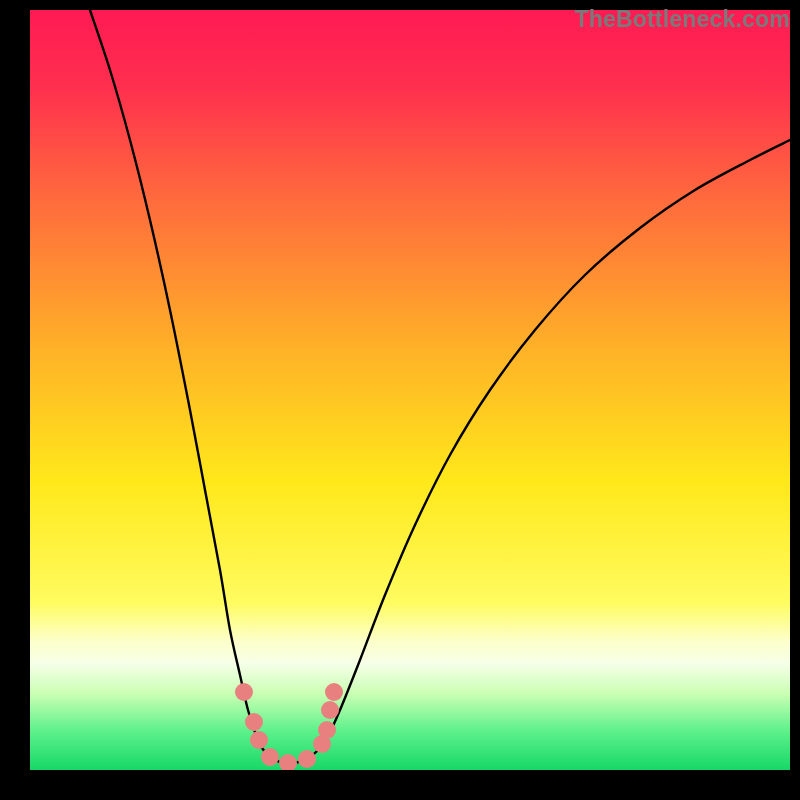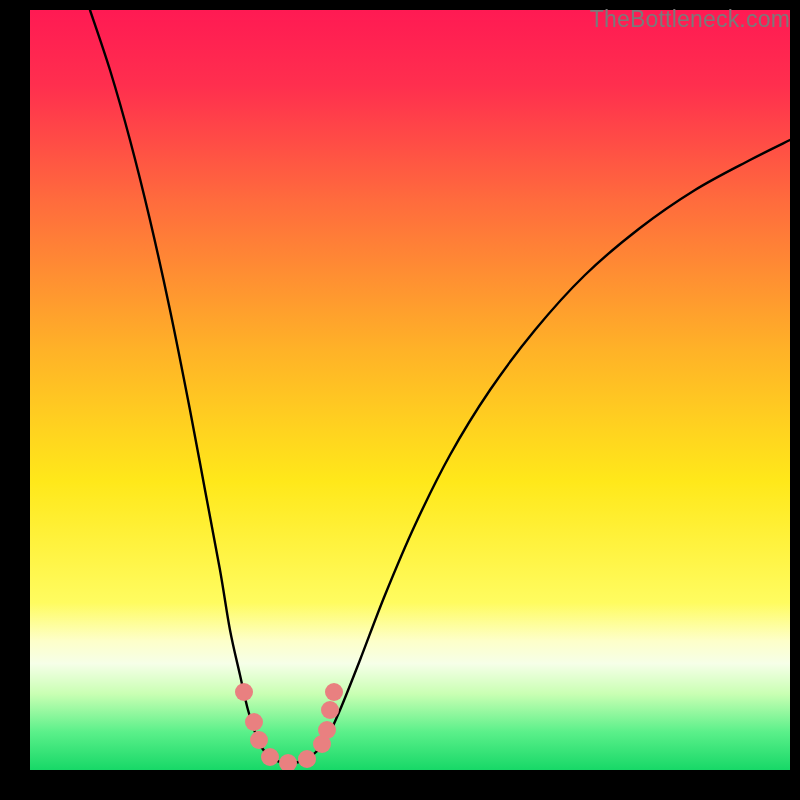--- a/index.html
+++ b/index.html
@@ -25,21 +25,21 @@
     top: 0;
     width: 760px;
     height: 760px;
   }
   .watermark {
     position: absolute;
     top: 6px;
     right: 10px;
     color: #7a7a7a;
     font-size: 23px;
-    font-weight: 400;
+    font-weight: 700;
     letter-spacing: 0.2px;
     user-select: none;
   }
 </style>
 </head>
 <body>
 
 <div class="frame">
   <svg class="plot" viewBox="0 0 760 760" preserveAspectRatio="none">
     <defs>

